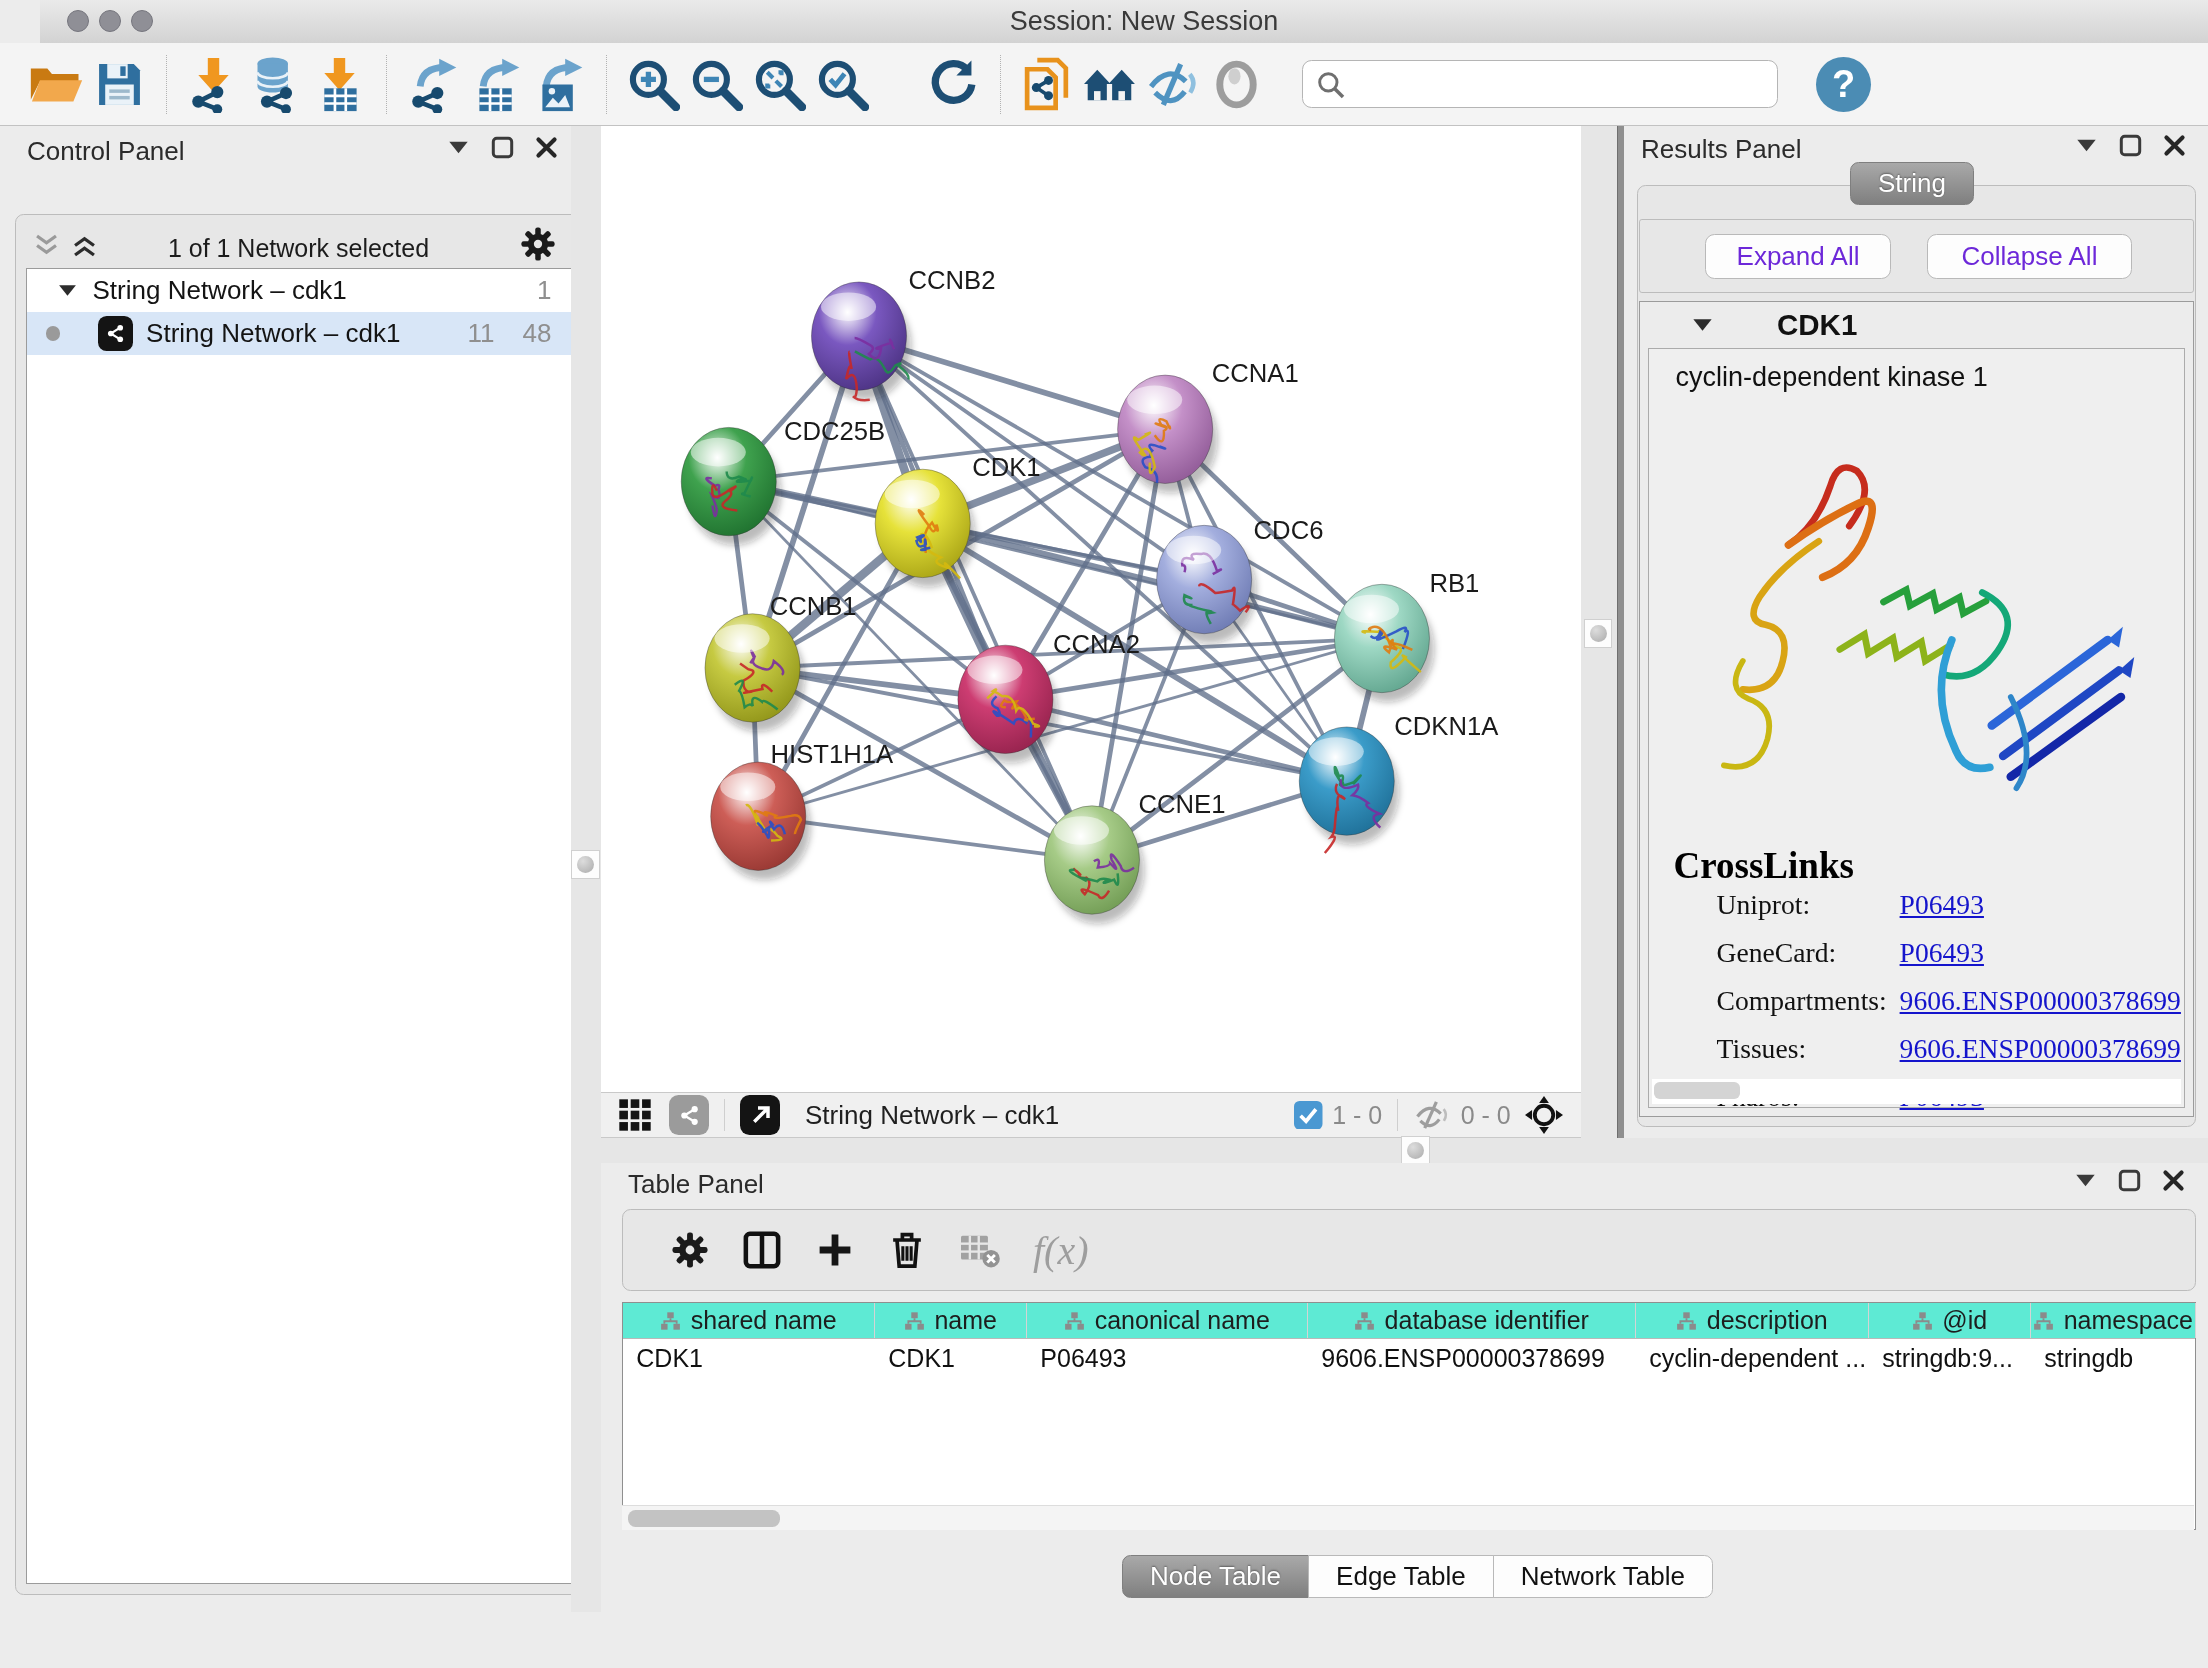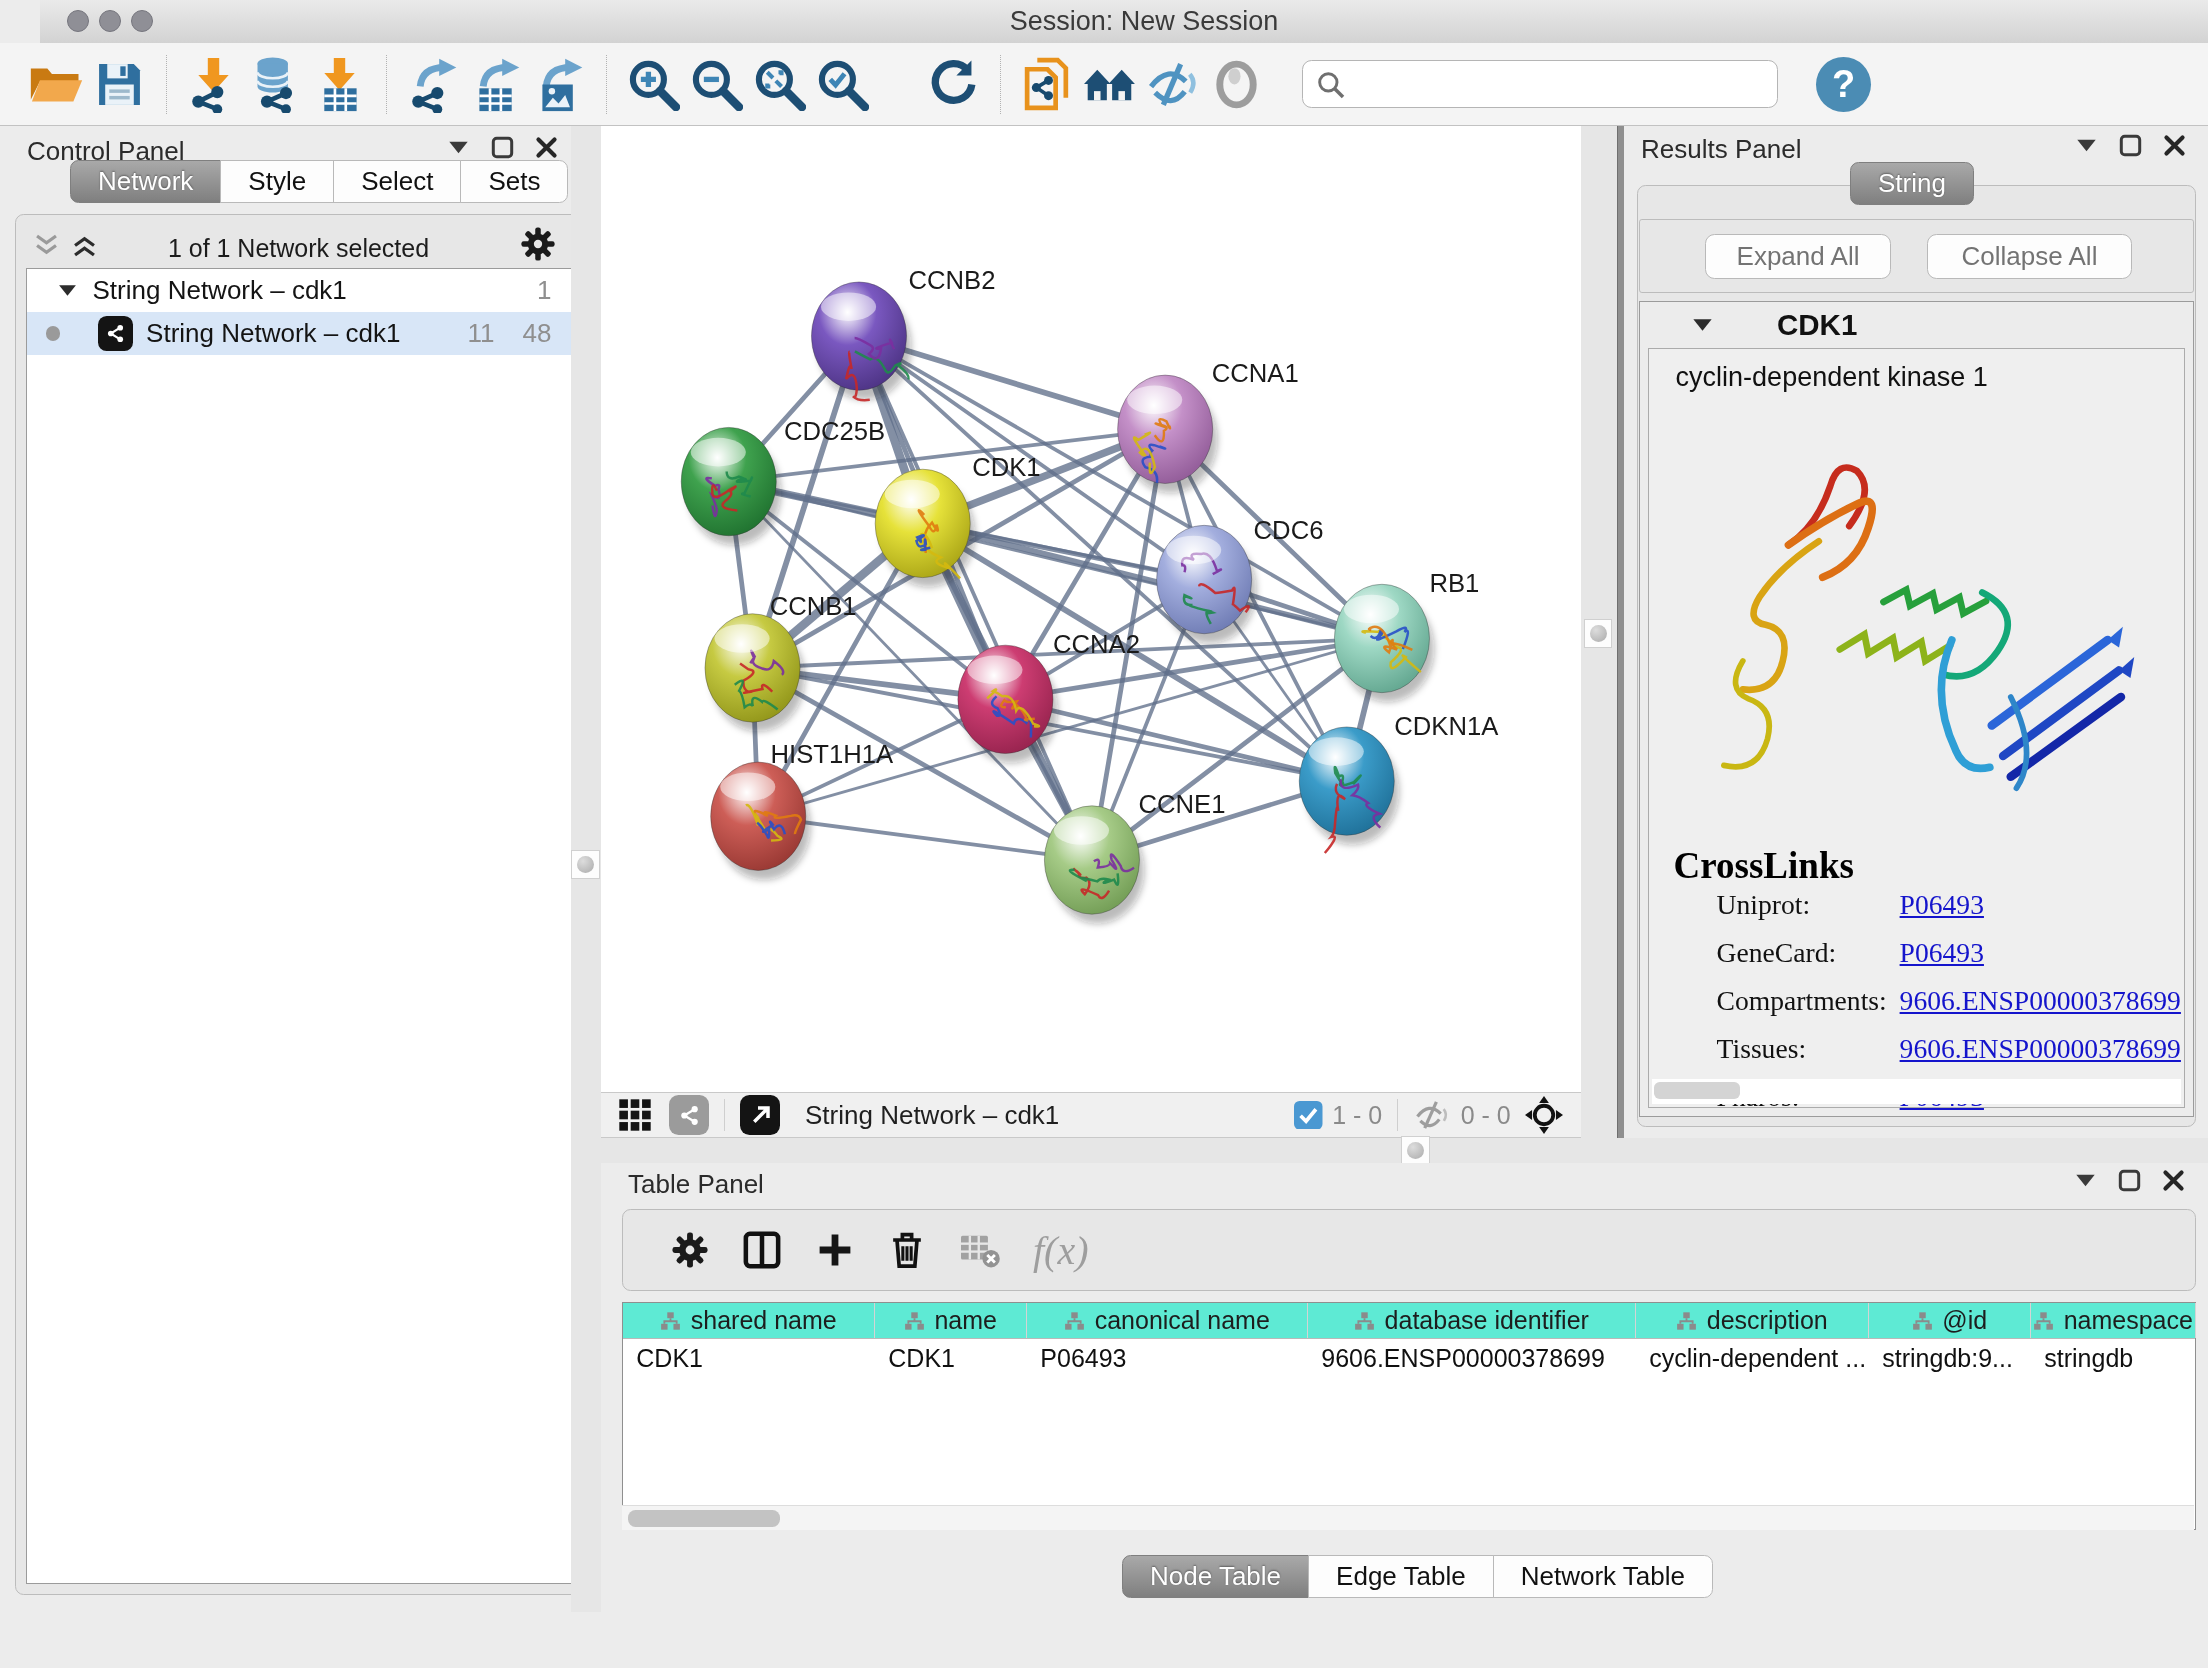--- a/index.html
+++ b/index.html
@@ -63,21 +63,21 @@
 
   
   .vsplit { background:#e6e6e6; }
   .grip { width:28.5px; height:28.5px; background:#fdfdfd; border:1px solid #d0d0d0;
     display:flex; align-items:center; justify-content:center; }
   .gripdot { width:17px; height:17px; border-radius:50%;
     background:radial-gradient(circle at 35% 30%, #ddd, #aaa); }
 
   
   .rbtn { background:#fdfdfd; border:1px solid #b9b9b9; border-radius:9.5px; font-size:26px;
-    color:#737373; display:flex; align-items:center; justify-content:center; }
+    color:#6d28d9; display:flex; align-items:center; justify-content:center; }
   .serif { font-family:"Liberation Serif",serif; }
   .xrow { display:flex; margin:0 0 16px 68px; }
   .xrow .xlabel { width:183px; font-size:27.6px; color:#111; }
   .xrow .xlink { font-size:27.6px; color:#1414cc; text-decoration:underline; }
 
   
   .tp-toolbar { display:flex; align-items:center; gap:32px; padding-left:48px; }
   .thead { display:flex; background:#5eead4; border-bottom:1px solid #b9b9b9; height:36px; }
   .th { display:flex; align-items:center; justify-content:center; gap:9.5px; font-size:25px;
     color:#1d1d1d; border-right:1px solid #d4d4d4; overflow:hidden; white-space:nowrap; flex:0 0 auto; }
@@ -285,26 +285,20 @@
       <svg width="23" height="17" viewBox="0 0 20 14">
           <path d="M2 2h16l-8 10z" fill="#3a3a3a"></path>
         </svg>
       <svg width="23" height="23" viewBox="0 0 20 20">
           <rect x="2" y="2" width="16" height="16" rx="3" fill="none" stroke="#3a3a3a" stroke-width="2.6"></rect>
         </svg>
       <svg width="23" height="23" viewBox="0 0 20 20">
           <path d="M3 3l14 14M17 3L3 17" stroke="#262626" stroke-width="3.6" stroke-linecap="round"></path>
         </svg>
     </div>
-    <div class="abs seg" style="left:70px;top:34px" id="cp-tabs">
-        <div class="tab active">Network</div>
-        <div class="tab">Style</div>
-        <div class="tab">Select</div>
-        <div class="tab">Sets</div>
-      </div>
     <div class="abs groupbox" style="left:15px;top:88px;width:567px;height:1381px">
       <div class="abs" style="left:17px;top:17px">
         <svg width="27" height="27" viewBox="0 0 20 18">
           <g fill="none" stroke="#9a9a9a" stroke-width="2.4">
               <path d="M3 2l7 5 7-5M3 9l7 5 7-5"></path>
             </g>
         </svg>
       </div>
       <div class="abs" style="left:55px;top:17px">
         <svg width="27" height="27" viewBox="0 0 20 18">

